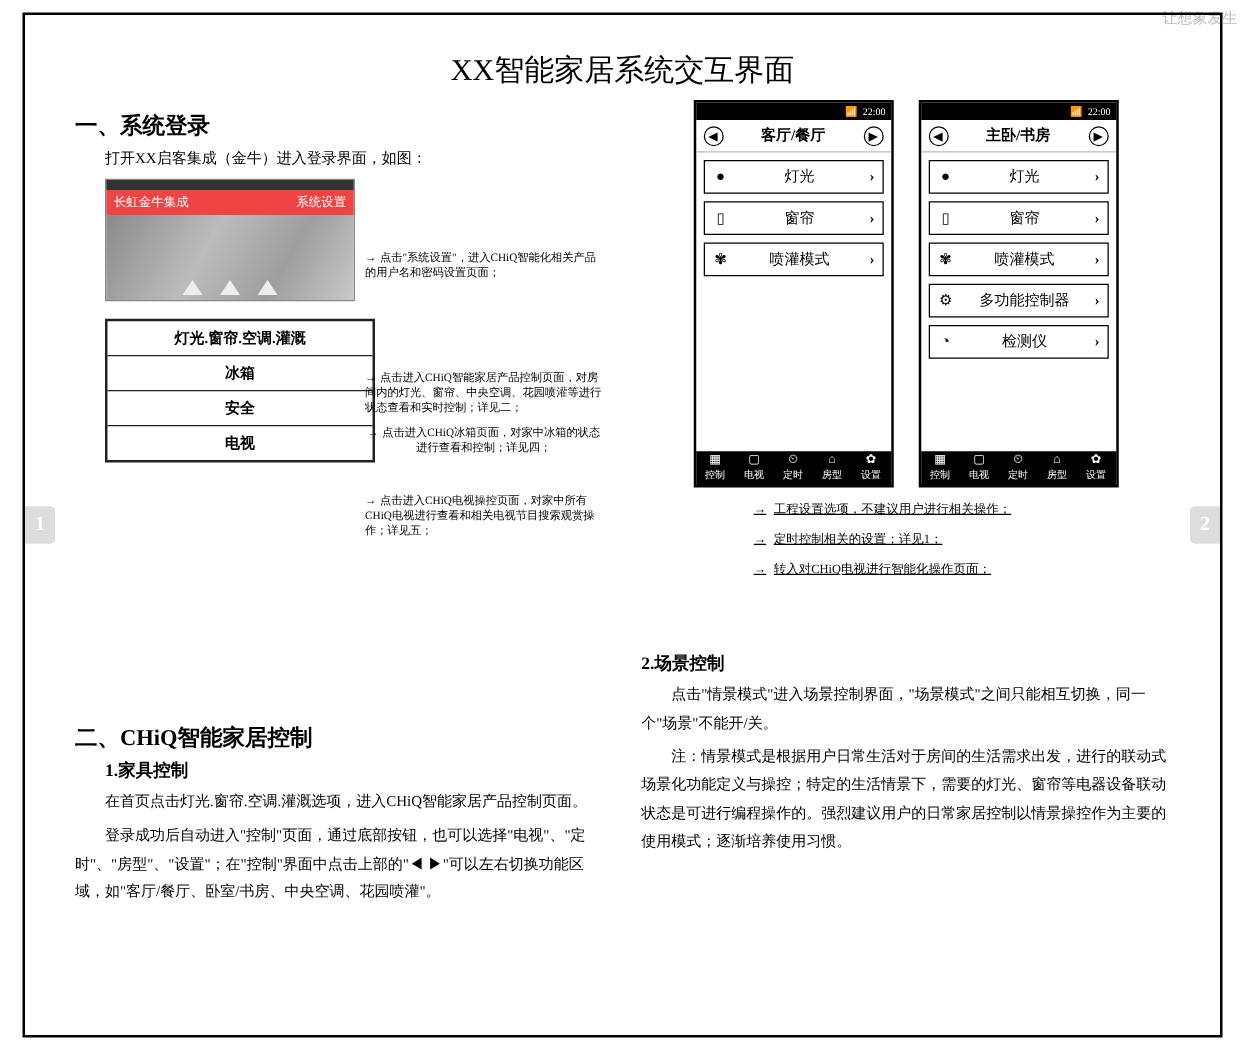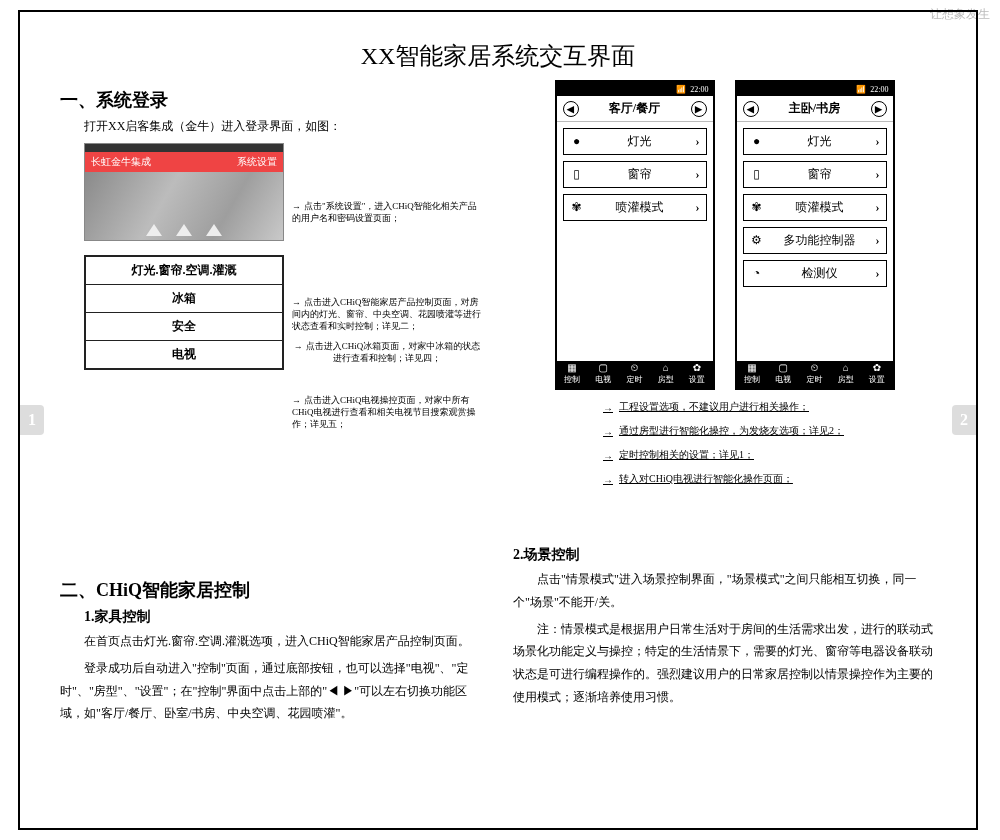--- a/index.html
+++ b/index.html
@@ -18,21 +18,21 @@
   .sub { font-size: 14px; font-weight: bold; margin: 6px 0 4px 24px; }
   
   .login-shot { margin-left: 24px; width: 200px; }
   .login-top { border: 1px solid #888; }
   .status-bar-sm { background: #333; height: 8px; }
   .login-header { display: flex; justify-content: space-between; background: #ef4444; color: #fff; font-size: 10px; padding: 3px 6px; }
   .login-header .sys { font-family: KaiTi, serif; }
   .login-img { height: 68px; background: linear-gradient(120deg, #8a8a8a, #bcbcbc 40%, #9e9e9e 70%, #c9c9c9); position: relative; }
   .login-arrows { position: absolute; bottom: 4px; left: 0; right: 0; display: flex; justify-content: center; gap: 14px; }
   .login-arrows span { width: 0; height: 0; border-left: 8px solid transparent; border-right: 8px solid transparent; border-bottom: 12px solid #eee; }
-  .menu-list { margin-top: 14px; border: 2px solid #222; width: 200px; margin-left: 24px; }
+  .menu-list { margin-top: 14px; border: 2px solid #222; width: 216px; margin-left: 24px; }
   .menu-list .mi { border-bottom: 1px solid #222; text-align: center; font-size: 12px; padding: 5px 0; font-weight: bold; font-family: KaiTi, serif; }
   .menu-list .mi:last-child { border-bottom: none; }
   .ann-block { position: absolute; left: 232px; width: 190px; font-size: 9px; line-height: 1.35; }
   .arrowmark::before { content: "→"; margin-right: 3px; font-family: sans-serif; }
   .anno1 { top: 112px; }
   .anno2 { top: 208px; }
   .anno3 { top: 252px; text-align: center; }
   .anno4 { top: 278px; }
   .anno5 { top: 306px; }
   .spacer { height: 200px; }
@@ -224,21 +224,20 @@
             <div class="bi">
                 <span class="bic">✿</span>
                 <span>设置</span>
               </div>
           </div>
         </div>
       </div>
 
       <div class="phone-right-annos">
         <div class="line">工程设置选项，不建议用户进行相关操作；</div>
-        <div class="line">通过房型进行智能化操控，为发烧友选项；详见2；</div>
         <div class="line">定时控制相关的设置；详见1；</div>
         <div class="line">转入对CHiQ电视进行智能化操作页面；</div>
       </div>
 
       <div style="height:44px"></div>
       <div class="sub" style="margin-left:0">2.场景控制</div>
       <p class="para">点击"情景模式"进入场景控制界面，"场景模式"之间只能相互切换，同一个"场景"不能开/关。</p>
       <p class="para">注：情景模式是根据用户日常生活对于房间的生活需求出发，进行的联动式场景化功能定义与操控；特定的生活情景下，需要的灯光、窗帘等电器设备联动状态是可进行编程操作的。强烈建议用户的日常家居控制以情景操控作为主要的使用模式；逐渐培养使用习惯。</p>
     </div>
   </div>

